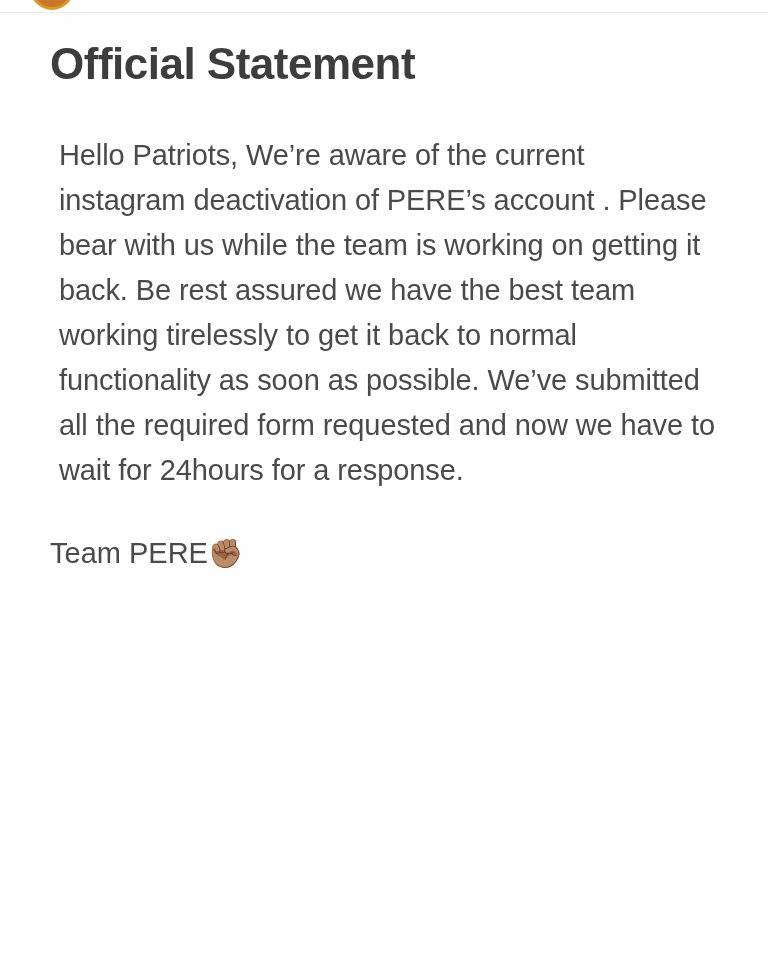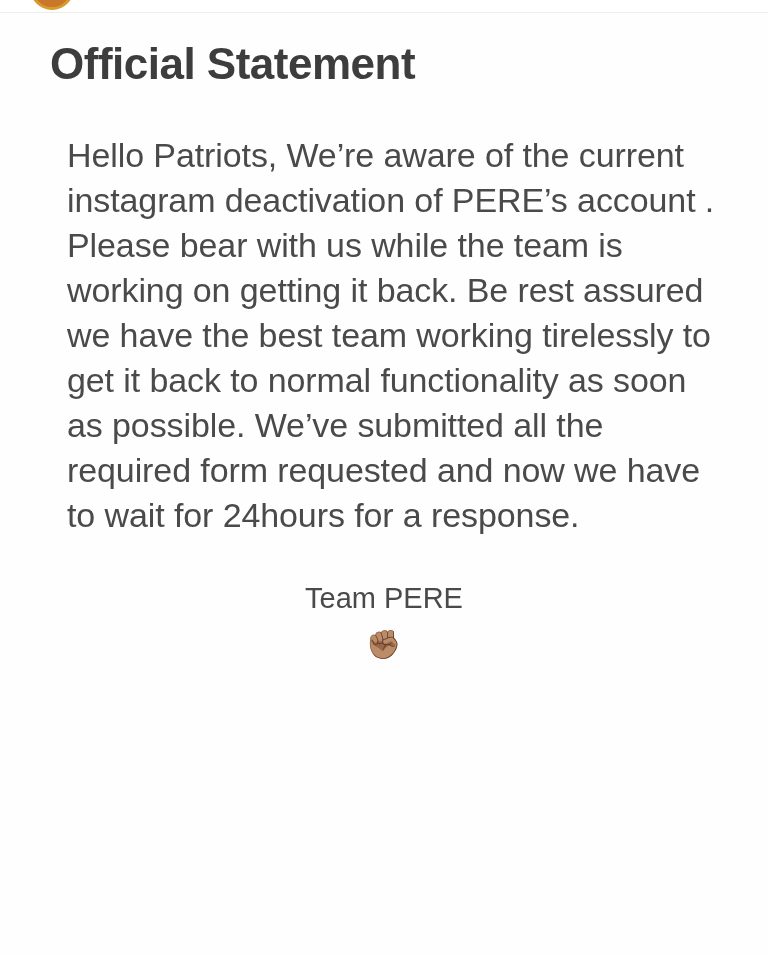--- a/index.html
+++ b/index.html
@@ -46,37 +46,35 @@
   }
   .doc-title {
     font-size: 44px;
     line-height: 1.05;
     font-weight: 700;
     color: #3d3d3d;
     letter-spacing: -0.5px;
     margin: 0 0 46px 0;
   }
   .doc-paragraph {
-    font-size: 34px;
+    font-size: 29px;
     line-height: 45px;
     color: #4a4a4a;
-    margin: 0 0 38px 17px;
+    margin: 0 0 38px 9px;
     font-weight: 400;
     letter-spacing: -0.1px;
     max-width: 680px;
   }
   .signature {
     font-size: 29px;
     line-height: 45px;
     color: #4a4a4a;
     margin: 0;
     display: flex;
     align-items: center;
-    gap: 10px;
-    flex-direction: column;
   }
   .emoji {
     font-size: 28px;
     line-height: 1;
   }
 </style>
 </head>
 <body>
 
 <div class="page">

